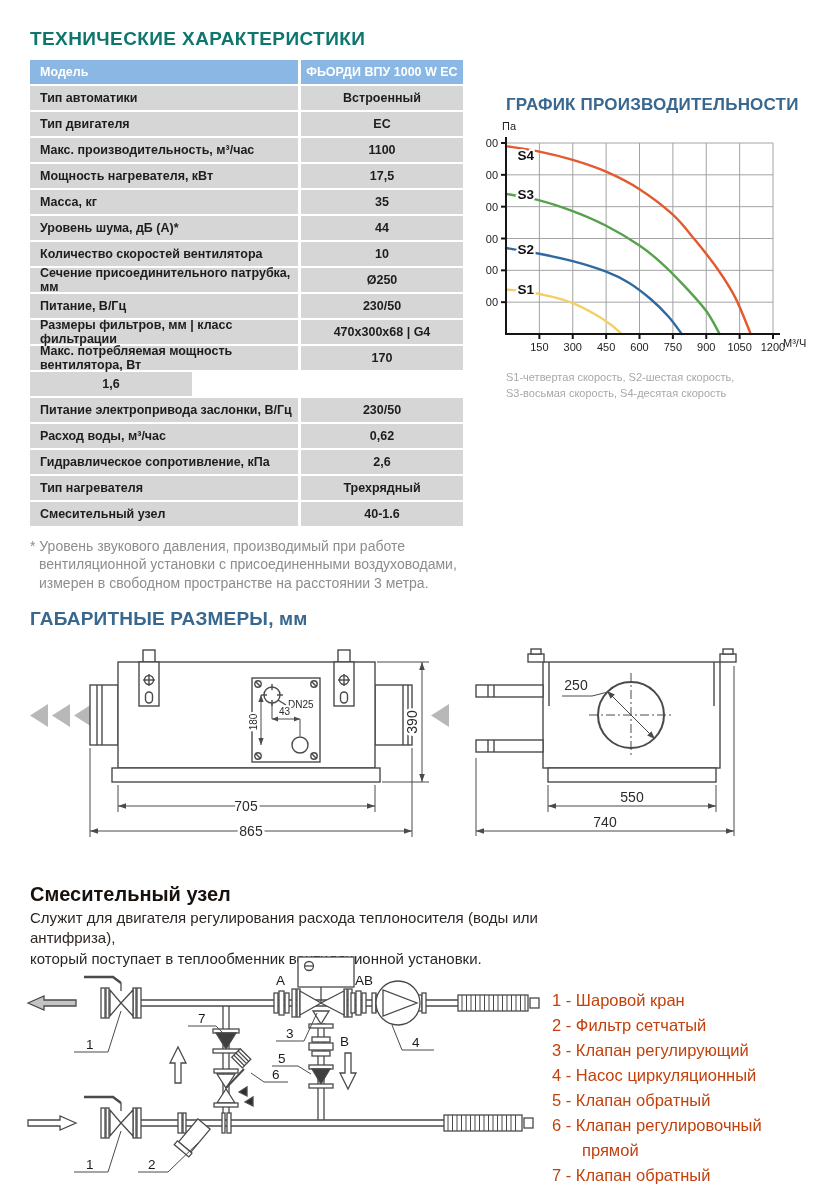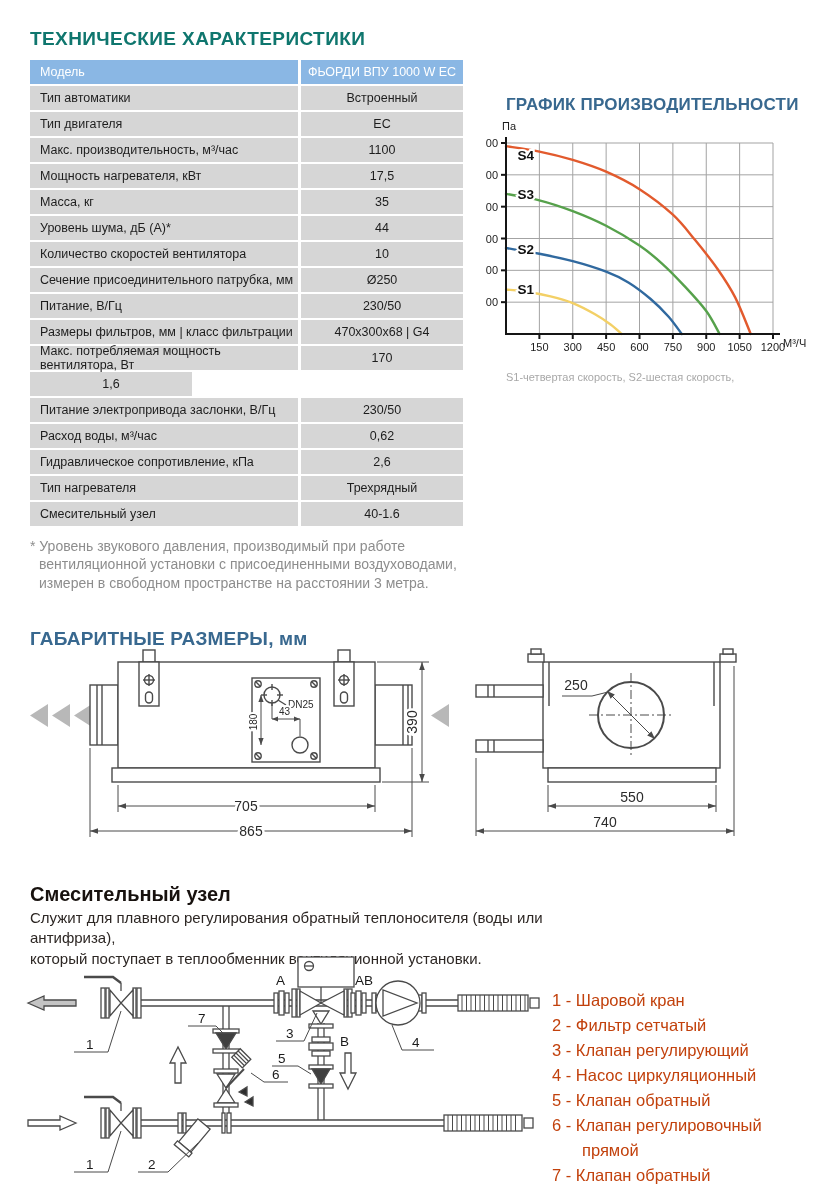--- a/index.html
+++ b/index.html
@@ -9,21 +9,21 @@
 
   
   .h-light{color:#0f766e;font-size:19px;font-weight:bold;letter-spacing:.4px;}
   .h-steel{color:#38688f;font-size:17px;font-weight:bold;letter-spacing:.2px;text-align:center;}
   .h-steel2{color:#38688f;font-size:19px;font-weight:bold;letter-spacing:.2px;}
   .h-black{color:#17110e;font-size:20px;font-weight:bold;}
 
   
   .spec-table{left:30px;top:60px;width:433px;}
   .trow{display:flex;gap:3px;margin-bottom:2px;}
-  .tcell{background:#d6d6d6;color:#1d1d1d;font-size:12.5px;font-weight:normal;
+  .tcell{background:#d6d6d6;color:#1d1d1d;font-size:12.5px;font-weight:bold;
          height:24px;display:flex;align-items:center;}
   .tcell.l{width:258px;padding-left:10px;}
   .tcell.r{width:162px;justify-content:center;text-align:center;}
   .trow.head .tcell{background:#8ab7e4;color:#ffffff;}
 
   .footnote{left:30px;top:537px;width:432px;font-size:14px;line-height:1.32;color:#8d8d8d;
             padding-left:9px;text-indent:-9px;}
 
   .chart-caption{left:506px;top:370px;width:300px;font-size:11px;line-height:1.45;color:#a8a8a8;}
 
@@ -177,23 +177,24 @@
       <text x="23" y="14" text-anchor="middle" class="tick">Па</text>
       <text x="297" y="231" class="tick">М³/Ч</text>
       <text x="31.57" y="43.55333333333334" class="slabel">S4</text>
       <text x="31.57" y="83.02666666666667" class="slabel">S3</text>
       <text x="31.57" y="137.78" class="slabel">S2</text>
       <text x="31.57" y="178.20833333333334" class="slabel">S1</text>
     </svg>
 
   <div class="abs chart-caption">
     <div>S1-четвертая скорость, S2-шестая скорость,</div>
+    <div>S3-восьмая скорость, S4-десятая скорость</div>
   </div>
 
-  <div class="abs h-steel2" style="left:30px;top:608px;margin-top:20px;">ГАБАРИТНЫЕ РАЗМЕРЫ, мм</div>
+  <div class="abs h-steel2" style="left:30px;top:608px;">ГАБАРИТНЫЕ РАЗМЕРЫ, мм</div>
 
   <svg class="abs" style="left:28px;top:640px;" width="424" height="212" viewBox="0 0 424 212">
     <g stroke="#4a4a4a" stroke-width="1.4" fill="none">
 
       <polygon points="20,64 20,87 2,75.5" fill="#b8b8b8" stroke="none"></polygon>
       <polygon points="42,64 42,87 24,75.5" fill="#b8b8b8" stroke="none"></polygon>
       <polygon points="64,64 64,87 46,75.5" fill="#b8b8b8" stroke="none"></polygon>
       <polygon points="421,64 421,87 403,75.5" fill="#b8b8b8" stroke="none"></polygon>
 
       <rect x="62" y="45" width="28" height="60" fill="#fff"></rect>
@@ -323,21 +324,21 @@
       <polygon points="18,191 26,188.2 26,193.8" fill="#4a4a4a" stroke="none"></polygon>
       <polygon points="276,191 268,188.2 268,193.8" fill="#4a4a4a" stroke="none"></polygon>
     </g>
     <text class="dim" x="118" y="50">250</text>
     <text class="dim" x="174" y="162">550</text>
     <text class="dim" x="147" y="187">740</text>
   </svg>
 
   <div class="abs h-black" style="left:30px;top:883px;">Смесительный узел</div>
   <div class="abs mixer-desc">
-    <div>Служит для плавного регулирования обратный теплоносителя (воды или антифриза),</div>
+    <div>Служит для двигателя регулирования расхода теплоносителя (воды или антифриза),</div>
     <div>который поступает в теплообменник вентиляционной установки.</div>
   </div>
 
   <svg class="abs" style="left:26px;top:953px;" width="520" height="238" viewBox="0 0 520 238">
     <g stroke="#4a4a4a" stroke-width="1.3" fill="none">
 
       <path d="M112 47 H432 M112 53 H432"></path>
       <path d="M112 167 H420 M112 173 H420"></path>
       <path d="M197 53 V167 M203 53 V167"></path>
       <path d="M292 70 V167 M298 70 V167"></path>

